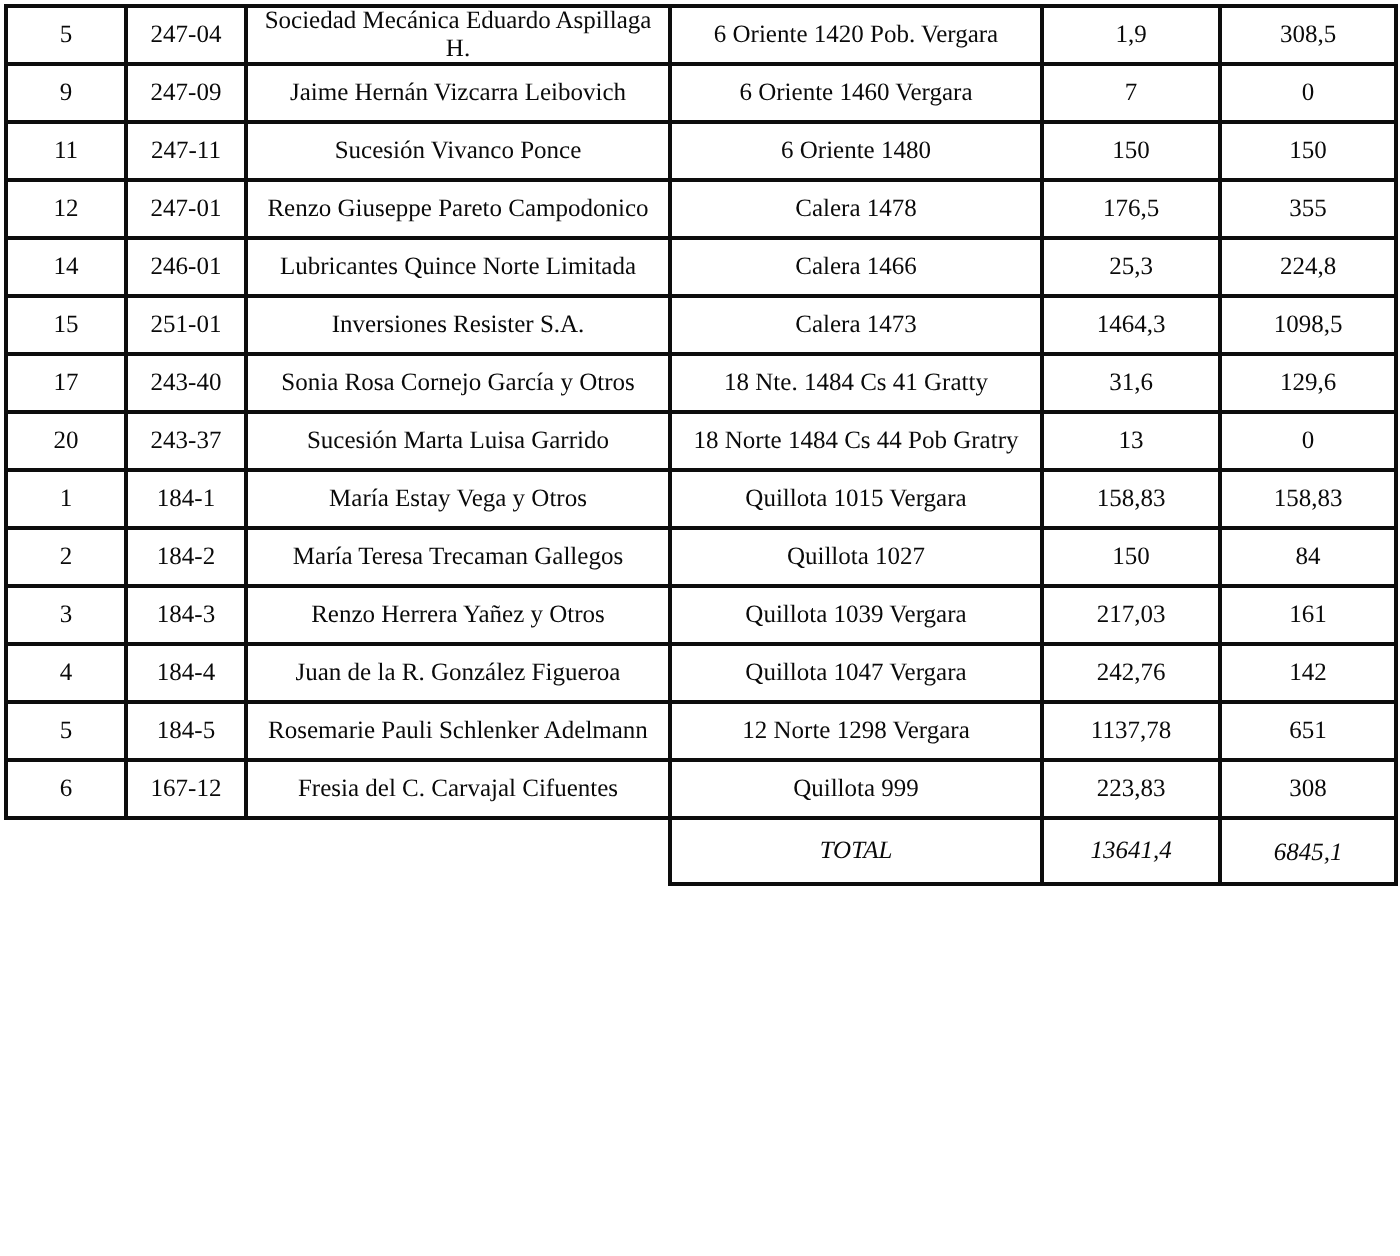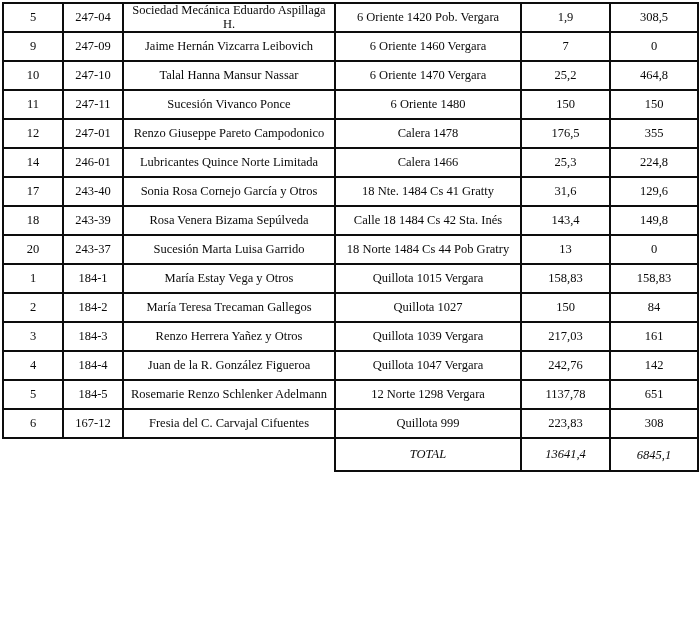--- a/index.html
+++ b/index.html
@@ -76,28 +76,20 @@
         </tr>
         <tr class="data-row">
           <td class="col-num">9</td>
           <td class="col-code">247-09</td>
           <td class="col-name">Jaime Hernán Vizcarra Leibovich</td>
           <td class="col-address">6 Oriente 1460 Vergara</td>
           <td class="col-value1">7</td>
           <td class="col-value2">0</td>
         </tr>
         <tr class="data-row">
-          <td class="col-num">10</td>
-          <td class="col-code">247-10</td>
-          <td class="col-name">Talal Hanna Mansur Nassar</td>
-          <td class="col-address">6 Oriente 1470 Vergara</td>
-          <td class="col-value1">25,2</td>
-          <td class="col-value2">464,8</td>
-        </tr>
-        <tr class="data-row">
           <td class="col-num">11</td>
           <td class="col-code">247-11</td>
           <td class="col-name">Sucesión Vivanco Ponce</td>
           <td class="col-address">6 Oriente 1480</td>
           <td class="col-value1">150</td>
           <td class="col-value2">150</td>
         </tr>
         <tr class="data-row">
           <td class="col-num">12</td>
           <td class="col-code">247-01</td>
@@ -108,34 +100,34 @@
         </tr>
         <tr class="data-row">
           <td class="col-num">14</td>
           <td class="col-code">246-01</td>
           <td class="col-name">Lubricantes Quince Norte Limitada</td>
           <td class="col-address">Calera 1466</td>
           <td class="col-value1">25,3</td>
           <td class="col-value2">224,8</td>
         </tr>
         <tr class="data-row">
+          <td class="col-num">15</td>
+          <td class="col-code">251-01</td>
+          <td class="col-name">Inversiones Resister S.A.</td>
+          <td class="col-address">Calera 1473</td>
+          <td class="col-value1">1464,3</td>
+          <td class="col-value2">1098,5</td>
+        </tr>
+        <tr class="data-row">
           <td class="col-num">17</td>
           <td class="col-code">243-40</td>
           <td class="col-name">Sonia Rosa Cornejo García y Otros</td>
           <td class="col-address">18 Nte. 1484 Cs 41 Gratty</td>
           <td class="col-value1">31,6</td>
           <td class="col-value2">129,6</td>
-        </tr>
-        <tr class="data-row">
-          <td class="col-num">18</td>
-          <td class="col-code">243-39</td>
-          <td class="col-name">Rosa Venera Bizama Sepúlveda</td>
-          <td class="col-address">Calle 18 1484 Cs 42 Sta. Inés</td>
-          <td class="col-value1">143,4</td>
-          <td class="col-value2">149,8</td>
         </tr>
         <tr class="data-row">
           <td class="col-num">20</td>
           <td class="col-code">243-37</td>
           <td class="col-name">Sucesión Marta Luisa Garrido</td>
           <td class="col-address">18 Norte 1484 Cs 44 Pob Gratry</td>
           <td class="col-value1">13</td>
           <td class="col-value2">0</td>
         </tr>
         <tr class="data-row">
@@ -166,21 +158,21 @@
           <td class="col-num">4</td>
           <td class="col-code">184-4</td>
           <td class="col-name">Juan de la R. González Figueroa</td>
           <td class="col-address">Quillota 1047 Vergara</td>
           <td class="col-value1">242,76</td>
           <td class="col-value2">142</td>
         </tr>
         <tr class="data-row">
           <td class="col-num">5</td>
           <td class="col-code">184-5</td>
-          <td class="col-name">Rosemarie Renzo Schlenker Adelmann</td>
+          <td class="col-name">Rosemarie Pauli Schlenker Adelmann</td>
           <td class="col-address">12 Norte 1298 Vergara</td>
           <td class="col-value1">1137,78</td>
           <td class="col-value2">651</td>
         </tr>
         <tr class="data-row">
           <td class="col-num">6</td>
           <td class="col-code">167-12</td>
           <td class="col-name">Fresia del C. Carvajal Cifuentes</td>
           <td class="col-address">Quillota 999</td>
           <td class="col-value1">223,83</td>

